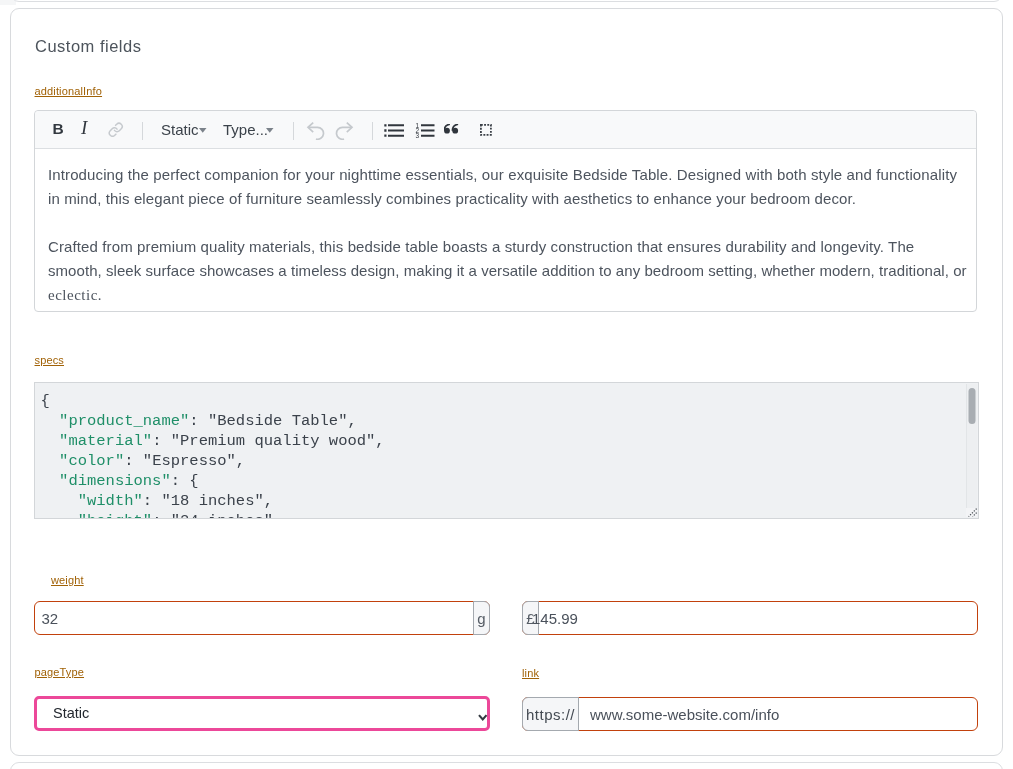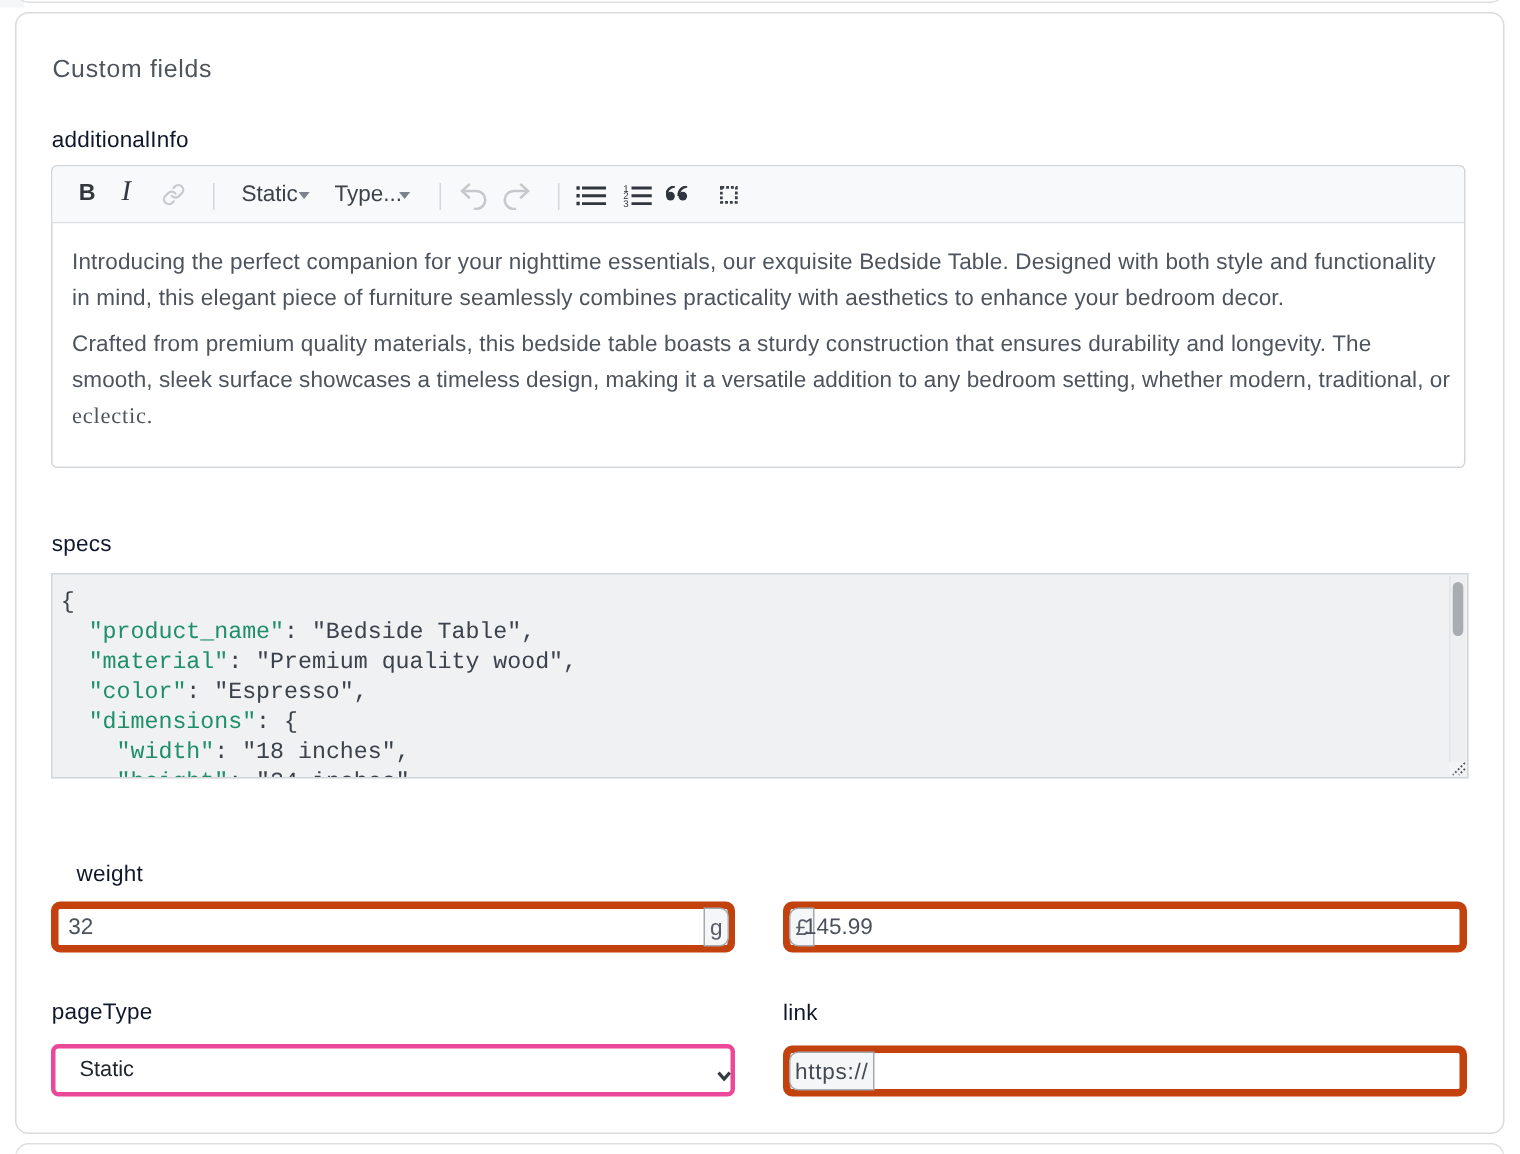--- a/index.html
+++ b/index.html
@@ -7,41 +7,41 @@
   .abs { position:absolute; }
 
   
   .card { position:absolute; left:10px; width:993px; background:#fff; border:1px solid #d8dadd; border-radius:9px; }
   #prevcard { top:-28px; height:30px; border-color:#dcdee1; }
   #maincard { top:8px; height:748px; }
   #nextcard { top:762px; height:30px; border-color:#dcdee1; }
 
   #title { left:35px; top:37px; font-size:16.5px; letter-spacing:0.5px; color:#4d545c; }
 
-  label.f { position:absolute; font-size:15px; letter-spacing:0.15px; color:#0f172a; }
+  label.f { position:absolute; font-size:11px; letter-spacing:0.15px; color:#a16207;text-decoration:underline; }
 
   
   #editor { left:34px; top:110px; width:943px; height:202px; border:1px solid #d3d6d9; border-radius:4px; background:#fff; }
   #toolbar { position:absolute; left:0; top:0; right:0; height:38px; background:#f8f9fa; border-bottom:1px solid #dcdfe2; border-radius:4px 4px 0 0; }
   #toolbar .tb { position:absolute; }
   .tdiv { position:absolute; top:11px; width:1px; height:18px; background:#d5d8db; }
   #content { position:absolute; left:0; top:38px; right:0; bottom:0; padding:14px 13px; font-size:15px; line-height:24px; color:#4d545e; overflow:hidden; letter-spacing:0.12px; }
-  #content p + p { margin-top:7px; } #content p { white-space:nowrap; }
+  #content p + p { margin-top:24px; } #content p { white-space:nowrap; }
 
   
   #specs { left:34px; top:382px; width:944.5px; height:137px; background:#eff1f3; border:1px solid #d3d6d9; overflow:hidden; }
   #specs pre { position:absolute; left:5.5px; top:8px; font-family:"Liberation Mono", monospace; font-size:15.5px; line-height:20px; color:#3b424b; white-space:pre; }
   #specs .k { color:#1f8f68; }
   #sbtrack { position:absolute; right:1px; top:1px; width:11px; height:126px; background:#edeff1; border-left:1px solid #e2e5e7; border-bottom:1px solid #dfe2e4; }
   #sbcorner { position:absolute; right:1px; bottom:1px; width:11px; height:9px; background:#f3f4f6; }
   #sbthumb { position:absolute; left:50%; transform:translateX(-50%); top:4px; width:7px; height:36px; border-radius:4px; background:#a8adb2; }
   #resize { position:absolute; right:0px; bottom:0px; width:13px; height:13px; }
 
   
-  .group { position:absolute; width:456px; height:34px; background:#fff; border:5px solid #c2410c; border-radius:6px; }
+  .group { position:absolute; width:456px; height:34px; background:#fff; border:1px solid #c2410c; border-radius:6px; }
   .group .val { position:absolute; top:50%; transform:translateY(-50%); font-size:15px; color:#4a515b; white-space:nowrap; }
   .addon { position:absolute; top:-1px; bottom:-1px; background:#f5f6f8; border:1px solid #a4a9af; font-size:15px; color:#565d66; display:flex; align-items:center; justify-content:center; }
   .addon.right { right:-1px; width:17px; border-radius:0 6px 6px 0; }
   .addon.left { left:-1px; width:17px; border-radius:6px 0 0 6px; }
 
   #select { left:34px; top:696px; width:456px; height:35px; background:#fff; border:3px solid #ec4899; border-radius:5px; }
   #select .val { position:absolute; left:16px; top:calc(50% - 1px); transform:translateY(-50%); font-size:14.5px; color:#22272e; }
 </style>
 </head>
 <body>
@@ -151,13 +151,14 @@
   <div class="abs" id="select">
     <span class="val">Static</span>
     <svg class="abs" style="left:441px; top:14.5px;" width="9.5" height="7.5" viewBox="0 0 9.5 7.5" fill="none">
       <path d="M1 1.1 L4.75 5.4 L8.5 1.1" stroke="#343a41" stroke-width="2.1"></path>
     </svg>
   </div>
 
   <label class="f" style="left:522px; top:666.5px;">link</label>
   <div class="group" style="left:522px; top:697px; width:455.5px;">
     <span class="addon left" style="width:57px; letter-spacing:0.5px; color:#434a52;">https://</span>
+    <span class="val" style="left:67px;">www.some-website.com/info</span>
   </div>
 
 </body></html>

